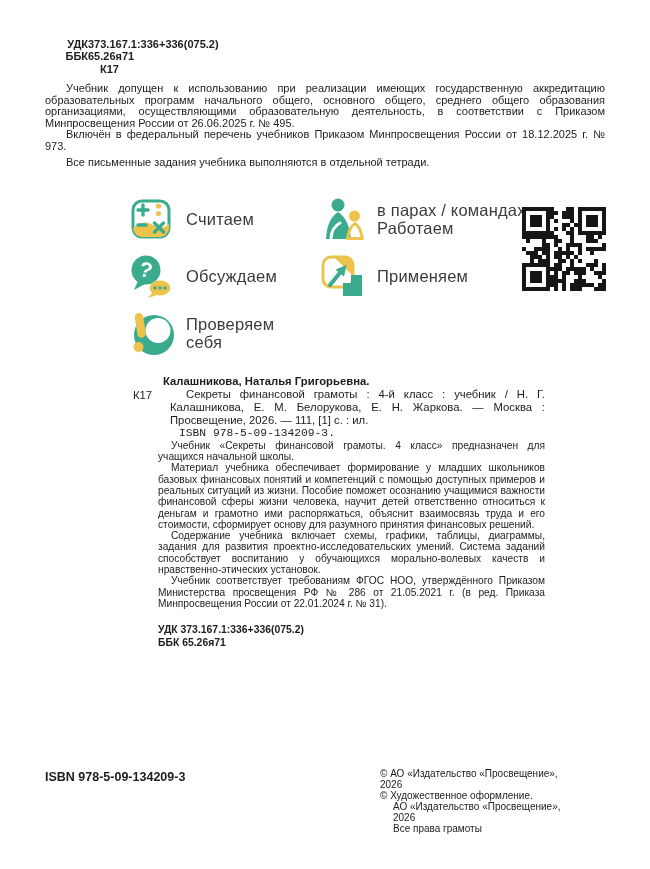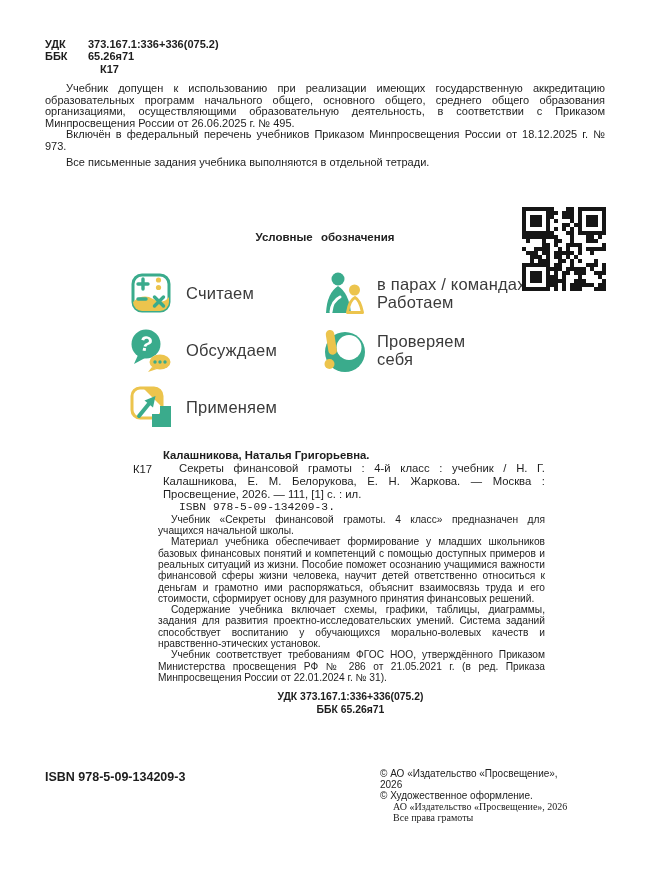--- a/index.html
+++ b/index.html
@@ -8,21 +8,21 @@
     width:650px;height:869px;
     background:#fff;
     font-family:"Liberation Sans","DejaVu Sans",sans-serif;
     color:#1d1d1d;
     overflow:hidden;
   }
   .content{position:absolute;left:45px;right:45px;top:38px;}
 
   
   .top-codes{font-size:11px;line-height:12.4px;font-weight:700;margin-bottom:8px;}
-  .code-row{display:flex;}
+  .code-row{display:flex;text-align:right;}
   .code-row .lbl{width:43px;}
   .code-row .card{padding-left:12px;}
 
   
   .para{
     margin:0;font-size:11px;line-height:11.5px;
     text-align:justify;text-indent:21px;
   }
   .para.gap{margin-top:5px;}
 
@@ -41,30 +41,30 @@
   }
   .legend-item{display:flex;align-items:center;gap:11px;min-height:51px;}
   .legend-item .licon{width:48px;height:48px;flex:0 0 48px;}
   .legend-item .ltext{font-size:16.5px;line-height:18px;color:#3b3b3b;letter-spacing:.2px;}
   .legend-item .ltext span{display:block;}
 
   
   .biblio{margin:16px 0 0 113px;width:387px;position:relative;}
   .author-name{font-weight:700;font-size:11.3px;line-height:13px;margin-left:5px;}
   .card-code{position:absolute;left:-25px;top:14px;font-size:11.3px;}
-  .entry{margin:0 0 0 5px;font-size:11.3px;line-height:13px;text-align:justify;text-indent:16px;}
+  .entry{margin:0 0 0 12px;font-size:11.3px;line-height:13px;text-align:justify;text-indent:16px;}
   .isbn-line{margin:0 0 0 21px;font-size:11.3px;line-height:13px;font-family:Liberation Mono, monospace;}
   .annot{margin:0;font-size:10.2px;line-height:11.3px;text-align:justify;text-indent:13px;}
-  .udk-bottom{margin-top:7px;text-align:center;font-weight:700;font-size:10.4px;line-height:13px;padding-right:2px;}
+  .udk-bottom{margin-top:14px;text-align:left;font-weight:700;font-size:10.4px;line-height:13px;padding-right:2px;}
 
   
   .footer{position:absolute;left:45px;right:45px;top:768px;height:70px;}
   .isbn-footer{position:absolute;left:0;top:2px;font-weight:700;font-size:12.5px;}
   .copyright{position:absolute;left:335px;top:0;font-size:10px;line-height:11px;color:#222;width:190px;}
-  .copyright .cont{padding-left:13px;font-family:Liberation Serif, serif;}
+  .copyright .cont{padding-left:13px;}
 </style>
 </head>
 <body>
 
 <div class="page">
   <div class="content">
 
     <div class="top-codes">
       <div class="code-row">
         <span class="lbl">УДК</span>
@@ -77,21 +77,20 @@
       <div class="code-row">
         <span class="lbl"></span>
         <span class="card">К17</span>
       </div>
     </div>
 
     <p class="para">Учебник допущен к использованию при реализации имеющих государственную аккредитацию образовательных программ начального общего, основного общего, среднего общего образования организациями, осуществляющими образовательную деятельность, в соответствии с Приказом Минпросвещения России от 26.06.2025 г. № 495.</p>
     <p class="para">Включён в федеральный перечень учебников Приказом Минпросвещения России от 18.12.2025 г. № 973.</p>
     <p class="para gap">Все письменные задания учебника выполняются в отдельной тетради.</p>
 
-    <h3 class="legend-title">Условные обозначения</h3>
 
     <div class="legend-grid">
 
       <div class="legend-item">
         <span class="licon">
           <svg viewBox="0 0 48 48" width="48" height="48">
             <defs>
                 <clipPath id="calcClip">
                   <rect x="6" y="6" width="36" height="36" rx="9"></rect>
                 </clipPath>
@@ -140,44 +139,44 @@
           </svg>
         </span>
         <span class="ltext">
           <span>Обсуждаем</span>
         </span>
       </div>
 
       <div class="legend-item">
         <span class="licon">
           <svg viewBox="0 0 48 48" width="48" height="48">
-            <circle cx="27" cy="26" r="20" fill="#3aab8c"></circle>
-            <circle cx="31" cy="21.5" r="12.5" fill="#fff"></circle>
-            <rect x="9" y="4" width="8.5" height="25" rx="4.2" fill="#ecc44d" transform="rotate(-9 13 16)"></rect>
-            <circle cx="11.5" cy="38" r="5" fill="#ecc44d"></circle>
-          </svg>
-        </span>
-        <span class="ltext">
-          <span>Проверяем</span>
-          <span>себя</span>
-        </span>
-      </div>
-
-      <div class="legend-item">
-        <span class="licon">
-          <svg viewBox="0 0 48 48" width="48" height="48">
             <rect x="5" y="5" width="30" height="30" rx="8" fill="#fff" stroke="#ecc44d" stroke-width="3"></rect>
             <path d="M16 5 H27 a8 8 0 0 1 8 8 V24 Z" fill="#ecc44d"></path>
             <path d="M12 33 L23 19.5" stroke="#3aab8c" stroke-width="4" stroke-linecap="round" fill="none"></path>
             <polygon points="28.5,13 26,24.5 17.5,17.5" fill="#3aab8c"></polygon>
             <path d="M25 44 V31 H33 V23 H44 V44 Z" fill="#3aab8c"></path>
           </svg>
         </span>
         <span class="ltext">
           <span>Применяем</span>
+        </span>
+      </div>
+
+      <div class="legend-item">
+        <span class="licon">
+          <svg viewBox="0 0 48 48" width="48" height="48">
+            <circle cx="27" cy="26" r="20" fill="#3aab8c"></circle>
+            <circle cx="31" cy="21.5" r="12.5" fill="#fff"></circle>
+            <rect x="9" y="4" width="8.5" height="25" rx="4.2" fill="#ecc44d" transform="rotate(-9 13 16)"></rect>
+            <circle cx="11.5" cy="38" r="5" fill="#ecc44d"></circle>
+          </svg>
+        </span>
+        <span class="ltext">
+          <span>Проверяем</span>
+          <span>себя</span>
         </span>
       </div>
 
     </div>
 
     <div class="biblio">
       <div class="author-name">Калашникова, Наталья Григорьевна.</div>
       <span class="card-code">К17</span>
       <p class="entry">Секреты финансовой грамоты : 4-й класс : учебник / Н. Г. Калашникова, Е. М. Белорукова, Е. Н. Жаркова. — Москва : Просвещение, 2026. — 111, [1] с. : ил.</p>
       <p class="isbn-line">ISBN 978-5-09-134209-3.</p>

